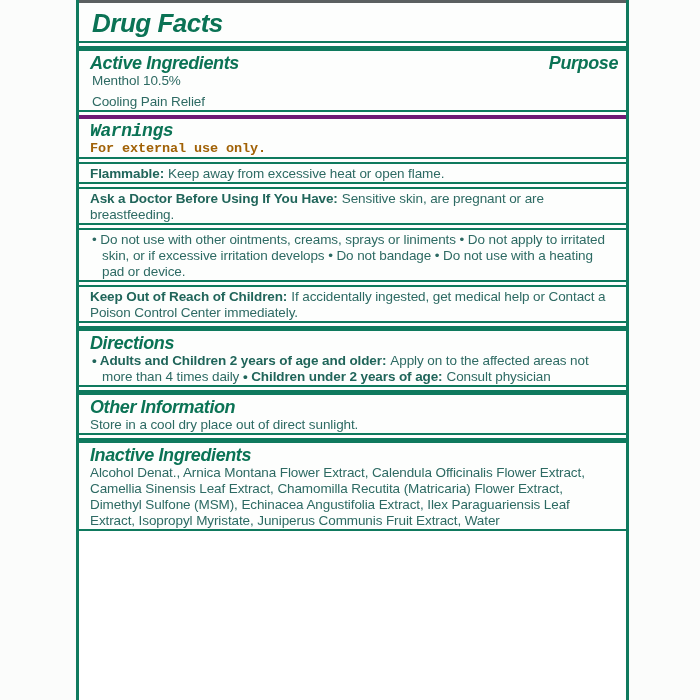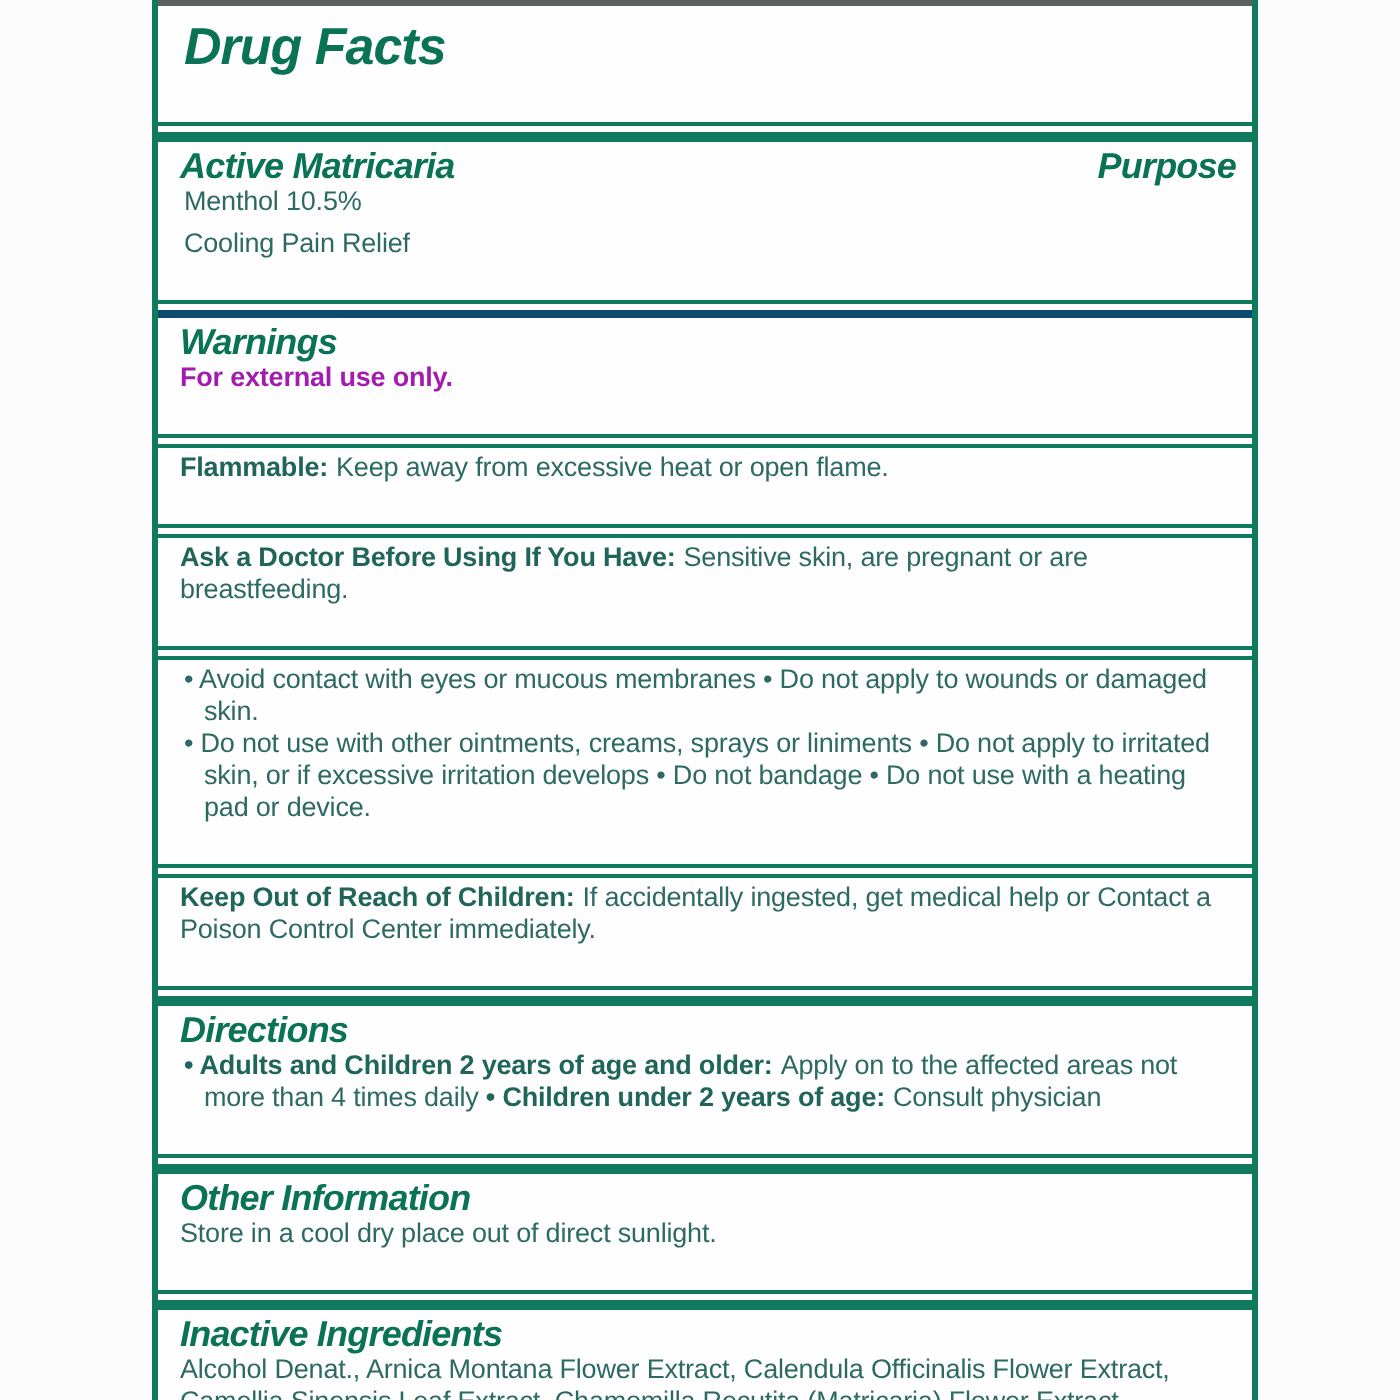--- a/index.html
+++ b/index.html
@@ -19,40 +19,40 @@
     background: #ffffff;
     border-left: 3px solid #0f7a5e;
     border-right: 3px solid #0f7a5e;
     min-height: 700px;
   }
   .topstrip { height: 3px; background: #5b6061; }
 
   .sec {
     background: #fdfefd;
     border-bottom: 2px solid #0f7a5e;
-    padding: 2px 8px 20px 11px;
+    padding: 2px 8px 0 11px;
     margin-top: 3px;
     letter-spacing: -0.1px;
   }
   .sec.first { margin-top: 0; border-top: none; }
   .sec.minor { border-top: 2px solid #0f7a5e; }
-  .sec.mid   { border-top: 4px solid #0c4a6e; }
+  .sec.mid   { border-top: 4px solid #701a75; font-family: Liberation Mono, monospace; }
   .sec.major { border-top: 5px solid #0f7a5e; }
 
   .h1 {
     font-size: 26px; font-weight: bold; font-style: italic;
     color: #0b7355; letter-spacing: -0.5px; padding: 3px 0 2px 2px;
   }
   .h2 {
     font-size: 18px; font-weight: bold; font-style: italic;
     color: #0b7355; letter-spacing: -0.4px; line-height: 20px;
   }
   .body { font-size: 13.5px; line-height: 16px; color: #2d6a63; }
   .lead { font-weight: bold; color: #20655a; margin-right: 4px; text-align: right; }
-  .boldrow { font-weight: bold; color: #a21caf; }
+  .boldrow { font-weight: bold; color: #a16207; }
 
   .bullet { padding-left: 12px; text-indent: -10px; }
 
   .row-split { display: flex; justify-content: space-between; align-items: baseline; }
 
   .dotline { display: flex; align-items: baseline; flex-direction: column; }
   .dots { flex: 1; border-bottom: 2px dotted #3d776f; margin: 0 2px 3px 2px; height: 12px; }
 
   
   .mark { position: absolute; }
@@ -82,21 +82,21 @@
 
 <div class="label">
   <div class="topstrip"></div>
 
   <section class="sec first">
     <div class="h1">Drug Facts</div>
   </section>
 
   <section class="sec major">
     <div class="row-split">
-      <span class="h2">Active Matricaria</span>
+      <span class="h2">Active Ingredients</span>
       <span class="h2">Purpose</span>
     </div>
     <div class="dotline body">
       <span>Menthol 10.5%</span>
       <span class="dots"></span>
       <span>Cooling Pain Relief</span>
     </div>
   </section>
 
 
@@ -107,21 +107,20 @@
 
   <section class="sec minor">
     <p class="body"><span class="lead">Flammable:</span><span>Keep away from excessive heat or open flame.</span></p>
   </section>
 
   <section class="sec minor">
     <p class="body"><span class="lead">Ask a Doctor Before Using If You Have:</span><span>Sensitive skin, are pregnant or are breastfeeding.</span></p>
   </section>
 
   <section class="sec minor">
-    <p class="body bullet">• Avoid contact with eyes or mucous membranes • Do not apply to wounds or damaged skin.</p>
     <p class="body bullet">• Do not use with other ointments, creams, sprays or liniments • Do not apply to irritated skin, or if excessive irritation develops • Do not bandage • Do not use with a heating pad or device.</p>
   </section>
 
 
   <section class="sec minor">
     <p class="body"><span class="lead">Keep Out of Reach of Children:</span><span>If accidentally ingested, get medical help or Contact a Poison Control Center immediately.</span></p>
   </section>
 
   <section class="sec major">
     <div class="h2">Directions</div>

